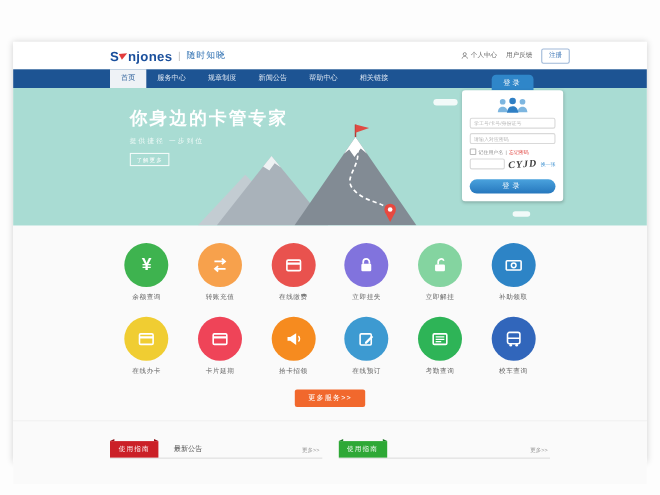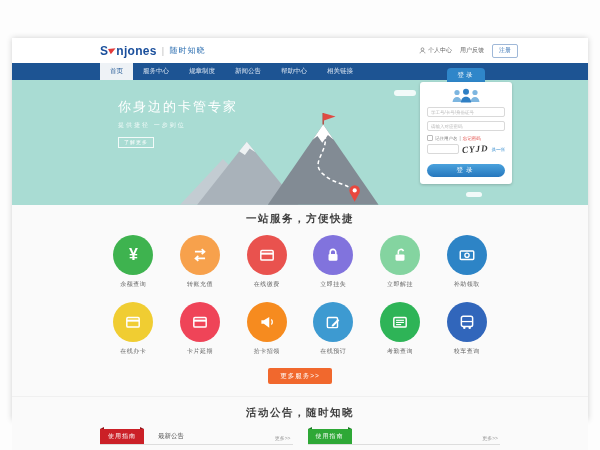--- a/index.html
+++ b/index.html
@@ -16,21 +16,21 @@
   .hdr-right{display:flex;align-items:center;gap:8px;font-size:6px;color:#666;}
   .hdr-link{cursor:pointer;display:flex;align-items:center;gap:2px;}
   .reg-btn{border:1px solid #9fb8d8;color:#3a74b5;border-radius:2px;padding:1.5px 6px;font-size:6px;cursor:pointer;background:#fff;}
   
   .nav{height:17px;background:#1d5493;display:flex;align-items:stretch;padding-left:88px;}
   .nav-item{color:#dce6f2;font-size:6.5px;display:flex;align-items:center;padding:0 10px;cursor:pointer;}
   .nav-item.active{background:#eef2f6;color:#1d5493;}
   
   .banner{position:relative;height:125px;background:#a9dcd3;overflow:visible;}
   .hero-text{position:absolute;left:106px;top:18px;color:#fff;}
-  .hero-text h1{margin:0;font-size:13px;letter-spacing:2px;font-weight:normal;}
+  .hero-text h1{margin:0;font-size:16px;letter-spacing:2px;font-weight:bold;}
   .hero-sub{margin-top:5px;font-size:6px;letter-spacing:2px;color:#f2fbf9;}
   .hero-cta{display:inline-block;margin-top:6px;border:1px solid rgba(255,255,255,.85);color:#fff;
     font-size:5px;padding:1.5px 5px;letter-spacing:1px;cursor:pointer;}
   .mountains{position:absolute;left:168px;bottom:0;}
   .cloud{position:absolute;background:rgba(255,255,255,.85);border-radius:8px;}
   .cloud.c1{width:22px;height:6px;right:172px;top:10px;}
   .cloud.c2{width:16px;height:5px;right:106px;bottom:8px;}
   
   .login{position:absolute;top:-12px;right:76px;width:92px;z-index:5;}
   .login-tab{width:38px;margin:0 auto;background:#2f86c9;color:#fff;font-size:6.5px;text-align:center;
@@ -158,21 +158,20 @@
           <input type="text" style="">
           <span class="cap-code">CYJD</span>
           <span class="cap-change">换一张</span>
         </div>
         <button class="login-submit">登录</button>
       </div>
     </div>
   </section>
 
   <section class="services">
-    <h2 class="sec-title">一站服务，方便快捷</h2>
     <div class="svc-grid">
 
       <div class="svc-item">
         <div class="svc-circle" style="background: rgb(62, 179, 79);">
           <span class="yen">¥</span>
         </div>
         <span class="svc-label">余额查询</span>
       </div>
 
       <div class="svc-item">
@@ -287,21 +286,20 @@
           </svg>
         </div>
         <span class="svc-label">校车查询</span>
       </div>
 
     </div>
     <button class="more-btn">更多服务&gt;&gt;</button>
   </section>
 
   <section class="ann">
-    <h2 class="sec-title">活动公告，随时知晓</h2>
     <div class="ann-panels">
       <div class="panel panel-red">
         <span class="ribbon" style="background: rgb(203, 32, 39);">
           <span class="fold-l"></span>
           <span class="fold-r"></span>
           <span>使用指南</span>
         </span>
         <span class="tab2">最新公告</span>
         <span class="more-link">更多&gt;&gt;</span>
       </div>

